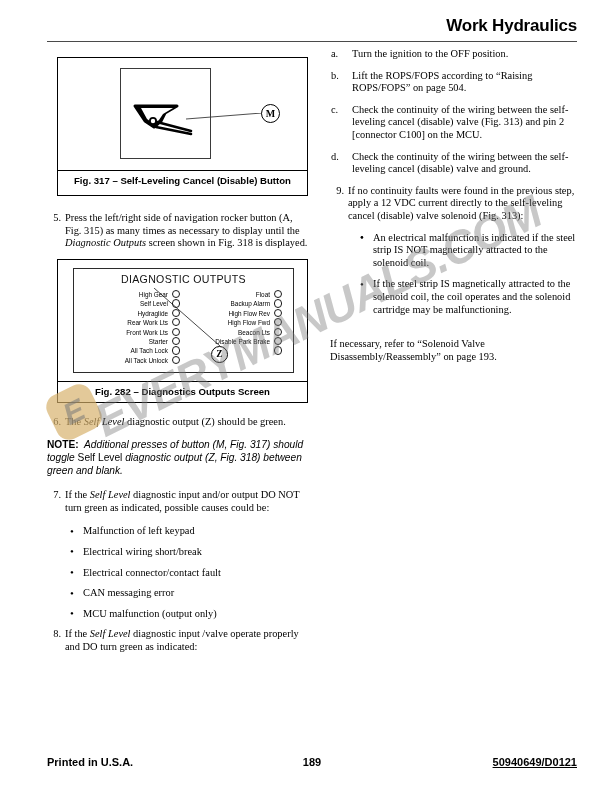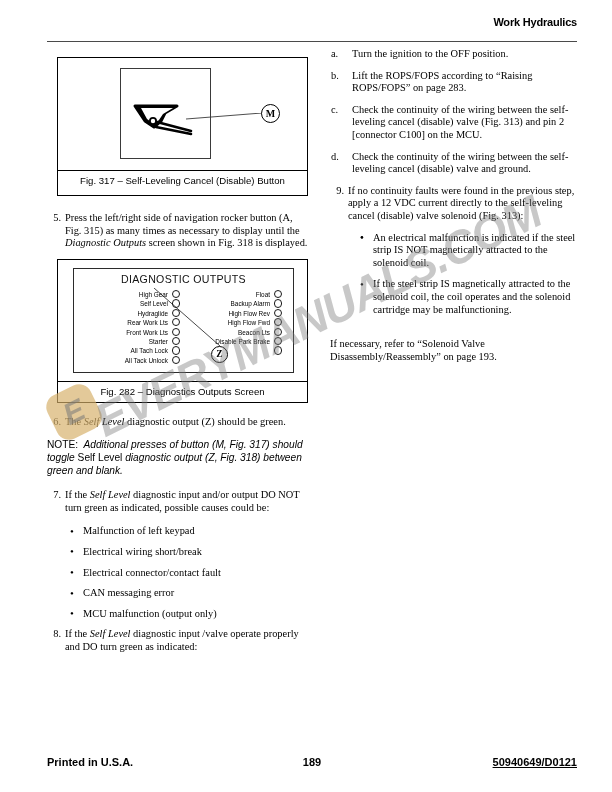--- a/index.html
+++ b/index.html
@@ -13,21 +13,21 @@
     overflow:hidden;
   }
 
   
   #page-header {
     position:absolute; left:47px; top:16px; width:530px; height:30px;
   }
   #header-title {
     position:absolute; right:0; top:0;
     font-family:"Liberation Sans", sans-serif;
-    font-weight:bold; font-size:11px; letter-spacing:-0.2px;
+    font-weight:bold; font-size:17px; letter-spacing:-0.2px;
     white-space:nowrap;
   }
   #header-rule {
     position:absolute; left:0; top:25px; width:530px; height:0;
     border-top:1.6px solid #4a4a4a;
   }
 
   
   .col { position:absolute; top:48px; }
   #left-col  { left:47px;  width:262px; }
@@ -51,33 +51,33 @@
     position:absolute; left:5px; top:-0.5px;
     font-size:11px; line-height:12.6px;
   }
   .sub-bullets { margin-left:30px; margin-top:9px; }
   .sub-bullets .bul { padding-left:13px; margin-bottom:9px; }
   .sub-bullets .bul > .dot { left:0px; }
 
   
   .note { margin:11px 0 12px 0; font-size:10.2px; line-height:12.6px;
           font-family:"Liberation Sans", sans-serif; }
-  .note .note-lbl { font-weight:normal; font-style:normal; }
+  .note .note-lbl { font-weight:bold; font-style:normal; }
   .note .note-body { font-style:italic;margin-top:40px; }
   .note .note-body .up { font-style:normal; }
 
   
   .figure-box {
     position:relative;
     border:1.1px solid #000;
     background:#fff;
   }
   .fig-caption {
     font-family:"Liberation Sans", sans-serif;
-    font-weight:normal; font-size:9.6px; text-align:center;
+    font-weight:bold; font-size:9.6px; text-align:center;
     padding:4px 0 4px 0;
     border-top:1.1px solid #000;
   }
 
   
   #fig317 { width:251px; height:139px; margin:9px 0 16px 10px; }
   #fig317-art { position:relative; height:112px; }
   #fig317-panel {
     position:absolute; left:62px; top:10px; width:91px; height:91px;
     border:1.3px solid #3a3a3a; background:#fff;
@@ -299,21 +299,21 @@
 
 <div class="col" id="right-col">
 
   <div class="step lettered body-text" style="padding-left:22px;">
     <span class="num">a.</span>
     <span>Turn the ignition to the OFF position.</span>
   </div>
 
   <div class="step lettered body-text" style="padding-left:22px;">
     <span class="num">b.</span>
-    <span>Lift the ROPS/FOPS according to “Raising ROPS/FOPS” on page 283.</span>
+    <span>Lift the ROPS/FOPS according to “Raising ROPS/FOPS” on page 504.</span>
   </div>
 
   <div class="step lettered body-text" style="padding-left:22px;">
     <span class="num">c.</span>
     <span>Check the continuity of the wiring between the self-leveling cancel (disable) valve (Fig. 313) and pin 2 [connector C100] on the MCU.</span>
   </div>
 
   <div class="step lettered body-text" style="padding-left:22px;">
     <span class="num">d.</span>
     <span>Check the continuity of the wiring between the self-leveling cancel (disable) valve and ground.</span>

